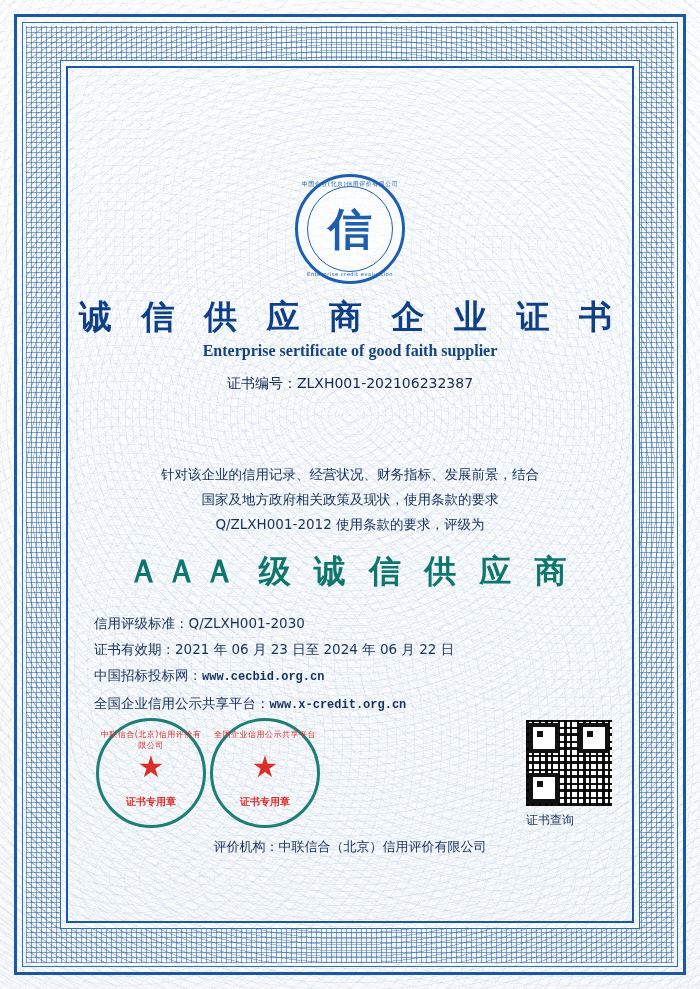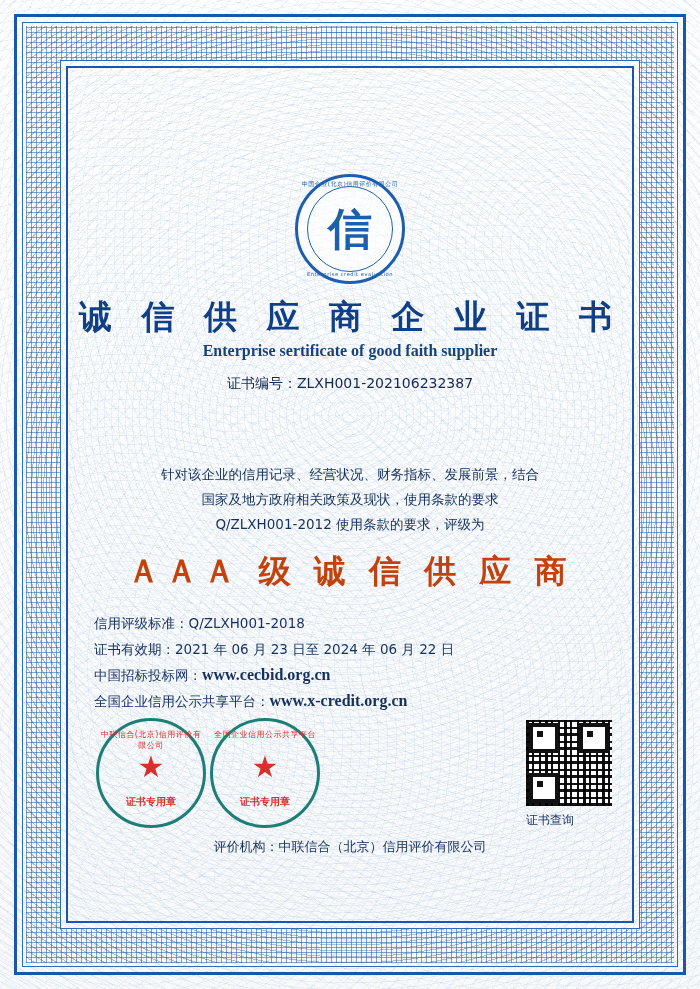--- a/index.html
+++ b/index.html
@@ -201,40 +201,40 @@
     font-family: "DejaVu Sans", sans-serif;
     text-align: center;
   }
 
   .grade {
     position: absolute;
     left: 0; right: 0;
     top: 480px;
     font-size: 32px;
     font-weight: bold;
-    color: #c2410c;
+    color: #0f766e;
     letter-spacing: 6px;
     font-family: "DejaVu Sans", sans-serif;
     text-align: center;
   }
 
   .details {
     position: absolute;
     left: 24px;
     top: 540px;
     text-align: left;
     font-size: 13.5px;
     line-height: 26px;
     color: #15305c;
     font-family: "DejaVu Sans", sans-serif;
   }
   .details .url {
     font-weight: bold;
-    font-family: Liberation Serif, serif;
-    font-size: 16px;
+    font-family: Liberation Mono, monospace;
+    font-size: 12px;
   }
 
   
   .seal {
     position: absolute;
     width: 104px;
     height: 104px;
     border-radius: 50%;
     border: 3px solid #0f766e;
     color: #d8211c;
@@ -347,21 +347,21 @@
     <div class="body-text">
       <div>针对该企业的信用记录、经营状况、财务指标、发展前景，结合</div>
       <div>国家及地方政府相关政策及现状，使用条款的要求</div>
       <div>Q/ZLXH001-2012 使用条款的要求，评级为</div>
     </div>
 
     <div class="grade">ＡＡＡ 级 诚 信 供 应 商</div>
 
     <div class="details">
       <div>
-        <span>信用评级标准：</span><span>Q/ZLXH001-2018</span>
+        <span>信用评级标准：</span><span>Q/ZLXH001-2030</span>
       </div>
       <div>
         <span>证书有效期：</span><span>2021 年 06 月 23 日至 2024 年 06 月 22 日</span>
       </div>
       <div>
         <span>中国招标投标网：</span><span class="url">www.cecbid.org.cn</span>
       </div>
       <div>
         <span>全国企业信用公示共享平台：</span><span class="url">www.x-credit.org.cn</span>
       </div>

